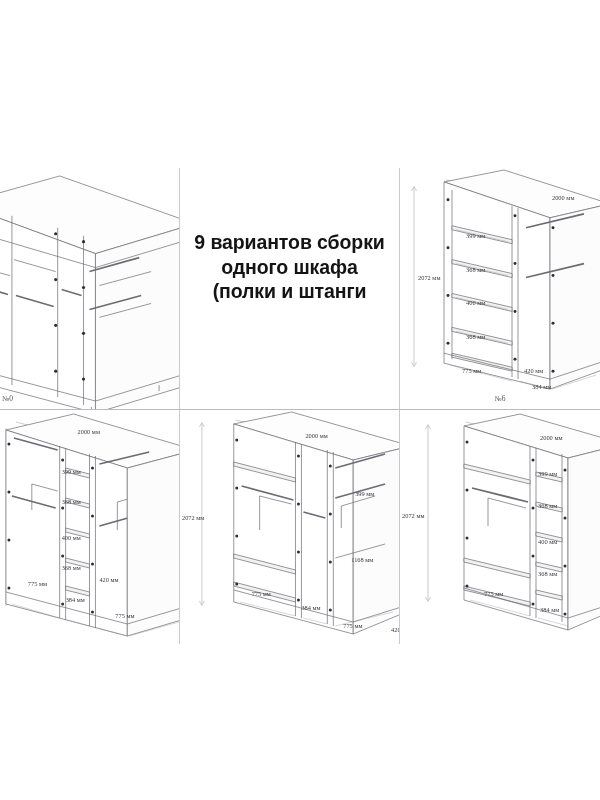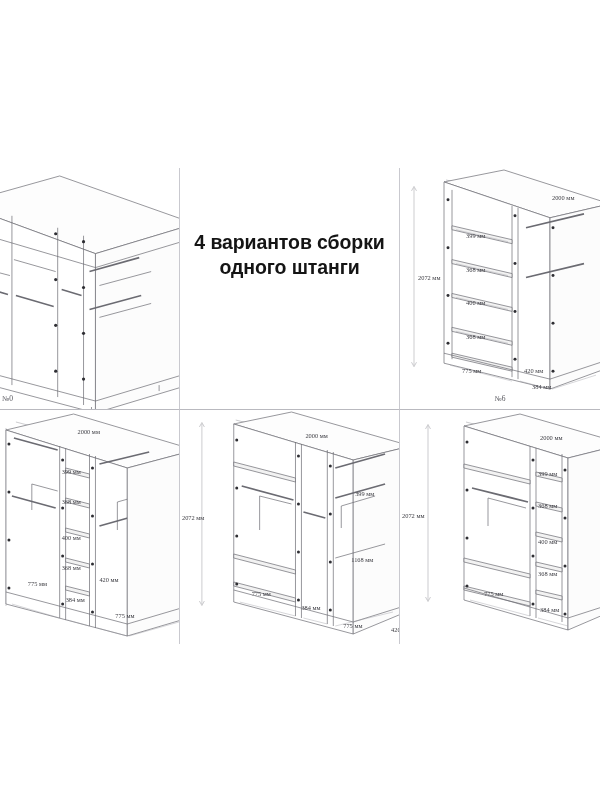--- a/index.html
+++ b/index.html
@@ -113,22 +113,23 @@
             <circle cx="84" cy="166" r="1.6"></circle>
               <circle cx="84" cy="212" r="1.6"></circle>
           </g>
         </svg>
       </div>
       <div class="caption left">№0</div>
     </div>
 
     <div class="panel b-right b-bottom">
       <div class="promo">
-        <div>4 вариантов сборки</div>
-        <div>одного штанги</div>
+        <div>9 вариантов сборки</div>
+        <div>одного шкафа</div>
+        <div>(полки и штанги</div>
       </div>
     </div>
 
     <div class="panel b-bottom">
       <div class="draw">
         <svg viewBox="0 0 200 242" preserveAspectRatio="none">
           <g fill="none" stroke="#8c8c93" stroke-width="0.45">
 
             <path d="M14 20 L14 198"></path>
             <path d="M11.5 23 L14 18.5 L16.5 23"></path>

